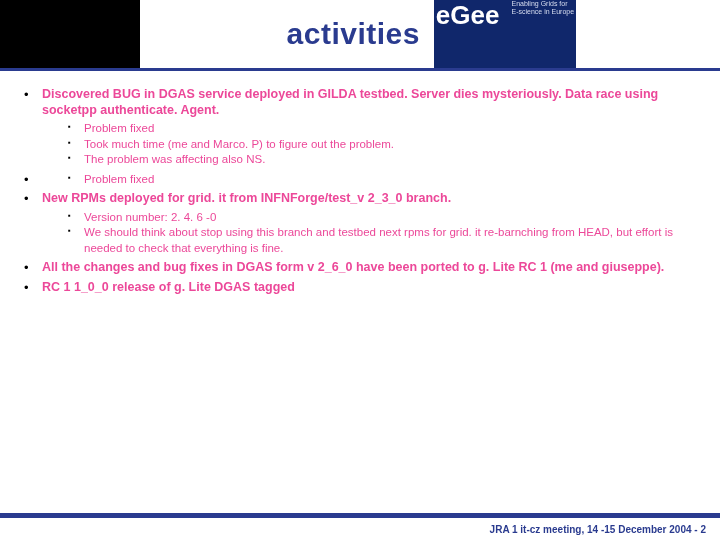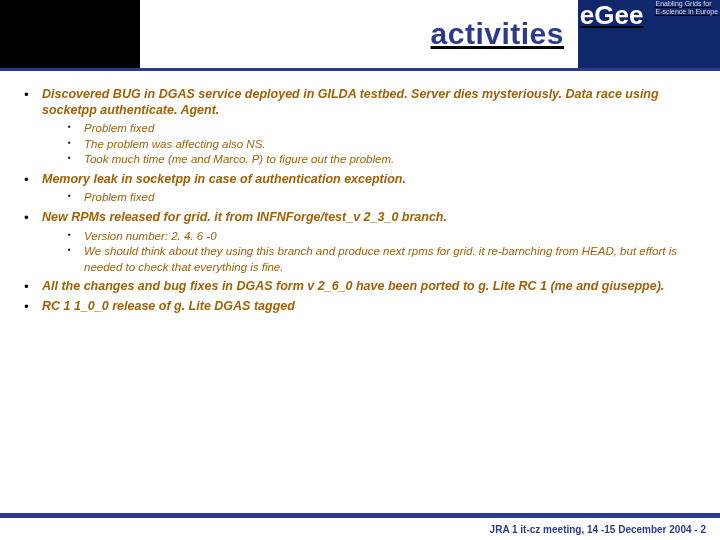--- a/index.html
+++ b/index.html
@@ -5,24 +5,23 @@
   * { margin: 0; padding: 0; box-sizing: border-box; }
   body {
     width: 720px;
     height: 540px;
     font-family: Arial, Helvetica, sans-serif;
     background: #fff;
     position: relative;
     overflow: hidden;
   }
   .header {
-    width: 720px;
+    width: 576px;
     height: 68px;
     display: flex;
-    text-decoration: underline;
   }
   .header-left {
     width: 140px;
     height: 68px;
     background: #000;
   }
   .header-mid {
     flex: 1;
     height: 68px;
     background: #fff;
@@ -57,22 +56,21 @@
     color: #d6ddf0;
   }
   .divider {
     width: 720px;
     height: 3px;
     background: #2a3b8f;
   }
   .content {
     padding: 16px 36px 0 20px;
     font-size: 12.5px;
-    color: #a16207;
-    font-style: italic;
+    color: #ec4899;
   }
   ul.lvl1 {
     list-style: none;
   }
   ul.lvl1 > li {
     position: relative;
     padding-left: 22px;
     margin-bottom: 4px;
   }
   ul.lvl1 > li::before {
@@ -141,35 +139,34 @@
   </div>
 </div>
 <div class="divider"></div>
 
 <div class="content">
   <ul class="lvl1" id="bullet-list">
       <li>
         <div class="main">Discovered BUG in DGAS service deployed in GILDA testbed. Server dies mysteriously. Data race using socketpp authenticate. Agent.</div>
         <ul class="lvl2">
           <li>Problem fixed</li>
+          <li>Took much time (me and Marco. P) to figure out the problem.</li>
           <li>The problem was affecting also NS.</li>
-          <li>Took much time (me and Marco. P) to figure out the problem.</li>
         </ul>
       </li>
       <li>
-        <div class="main">Memory leak in socketpp in case of authentication exception.</div>
         <ul class="lvl2">
           <li>Problem fixed</li>
         </ul>
       </li>
       <li>
-        <div class="main">New RPMs released for grid. it from INFNForge/test_v 2_3_0 branch.</div>
+        <div class="main">New RPMs deployed for grid. it from INFNForge/test_v 2_3_0 branch.</div>
         <ul class="lvl2">
           <li>Version number: 2. 4. 6 -0</li>
-          <li>We should think about they using this branch and produce next rpms for grid. it re-barnching from HEAD, but effort is needed to check that everything is fine.</li>
+          <li>We should think about stop using this branch and testbed next rpms for grid. it re-barnching from HEAD, but effort is needed to check that everything is fine.</li>
         </ul>
       </li>
       <li>
         <div class="main">All the changes and bug fixes in DGAS form v 2_6_0 have been ported to g. Lite RC 1 (me and giuseppe).</div>
       </li>
       <li>
         <div class="main">RC 1 1_0_0  release of g. Lite DGAS tagged</div>
       </li>
     </ul>
 </div>

